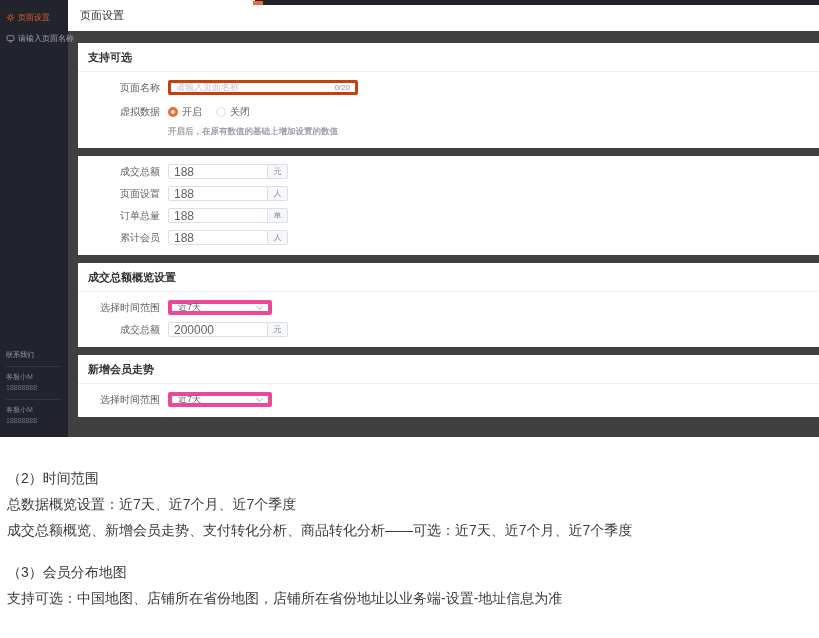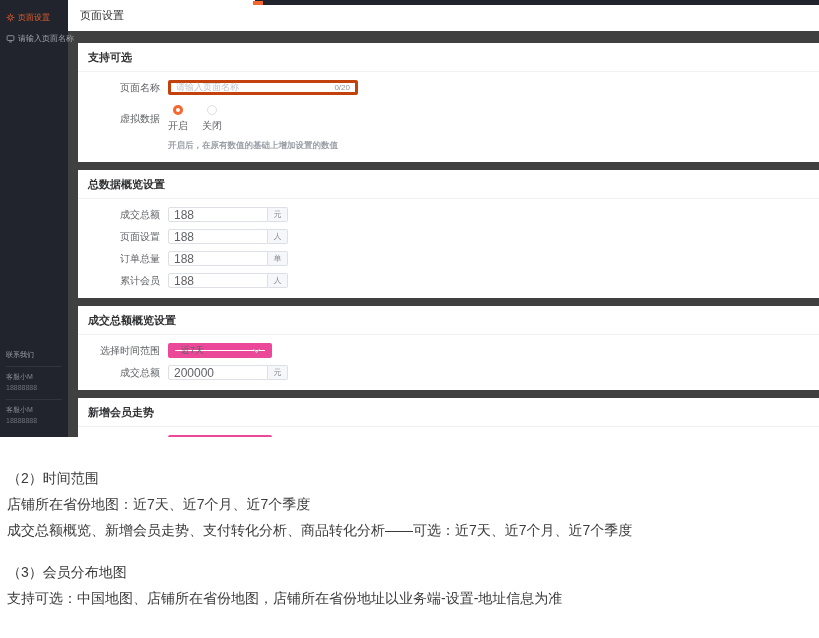--- a/index.html
+++ b/index.html
@@ -45,27 +45,27 @@
             display:flex; align-items:center; padding:0 5px; cursor:text; }
   .tinput .placeholder { flex:1; font-size:9px; color:#c0c4cc; }
   .tinput .counter { font-size:8px; color:#909399; }
 
   .group { display:flex; height:15px; }
   .gin { width:100px; border:1px solid #dcdfe6; border-radius:2px 0 0 2px; background:#fff;
          display:flex; align-items:center; padding:0 5px; font-size:12px; color:#606266; cursor:text; }
   .unit { width:20px; border:1px solid #dcdfe6; border-left:none; border-radius:0 2px 2px 0; background:#f5f7fa;
           color:#909399; font-size:8px; display:flex; align-items:center; justify-content:center; }
 
-  .select { width:104px; height:15px; border:7px solid #ec4899; border-radius:2px; background:#fff;
+  .select { width:104px; height:15px; border:4px solid #ec4899; border-radius:2px; background:#fff;
             display:flex; align-items:center; justify-content:space-between; padding:0 6px; font-size:9px; color:#606266; cursor:pointer; }
   .chev { width:5px; height:5px; border-right:1px solid #c0c4cc; border-bottom:1px solid #c0c4cc;
           transform:rotate(45deg); margin-top:-2px; }
 
   .radio-group { display:flex; align-items:center; gap:14px; font-size:10px; color:#606266; }
-  .radio { display:flex; align-items:center; gap:4px; cursor:pointer;flex-direction:column; }
+  .radio { display:flex; align-items:center; gap:4px; cursor:pointer; }
   .rdot { width:10px; height:10px; border-radius:50%; background:#fff; border:1px solid #dcdfe6; }
   .radio.checked .rdot { border:3px solid #f5672e; }
 
   .hint-row { margin-top:2px;font-weight:bold; }
   .hint { font-size:8.5px; color:#9a9ea6; }
 
   
   .notes { padding:26px 8px 0 3px; font-size:14px; line-height:22px; color:#3b3b3b; }
   .notes p { margin:4px; }
   .notes p.gap-before { margin-top:20px; }
@@ -148,21 +148,20 @@
           </div>
         </div>
         <div class="frow hint-row">
           <span class="flabel"></span>
           <span class="hint">开启后，在原有数值的基础上增加设置的数值</span>
         </div>
       </div>
     </section>
 
     <section class="card">
-      <div class="card-title">总数据概览设置</div>
       <div class="card-body">
         <div class="frow">
           <span class="flabel">成交总额</span>
           <div class="group">
             <div class="gin">
                 <span>188</span>
               </div>
             <div class="unit">元</div>
           </div>
         </div>
@@ -229,17 +228,17 @@
           </div>
         </div>
 
       </div>
     </section>
   </main>
 </div>
 
 <div class="notes">
   <p>（2）时间范围</p>
-  <p>店铺所在省份地图：近7天、近7个月、近7个季度</p>
+  <p>总数据概览设置：近7天、近7个月、近7个季度</p>
   <p>成交总额概览、新增会员走势、支付转化分析、商品转化分析——可选：近7天、近7个月、近7个季度</p>
   <p class="gap-before">（3）会员分布地图</p>
   <p>支持可选：中国地图、店铺所在省份地图，店铺所在省份地址以业务端-设置-地址信息为准</p>
 </div>
 
 </body></html>

